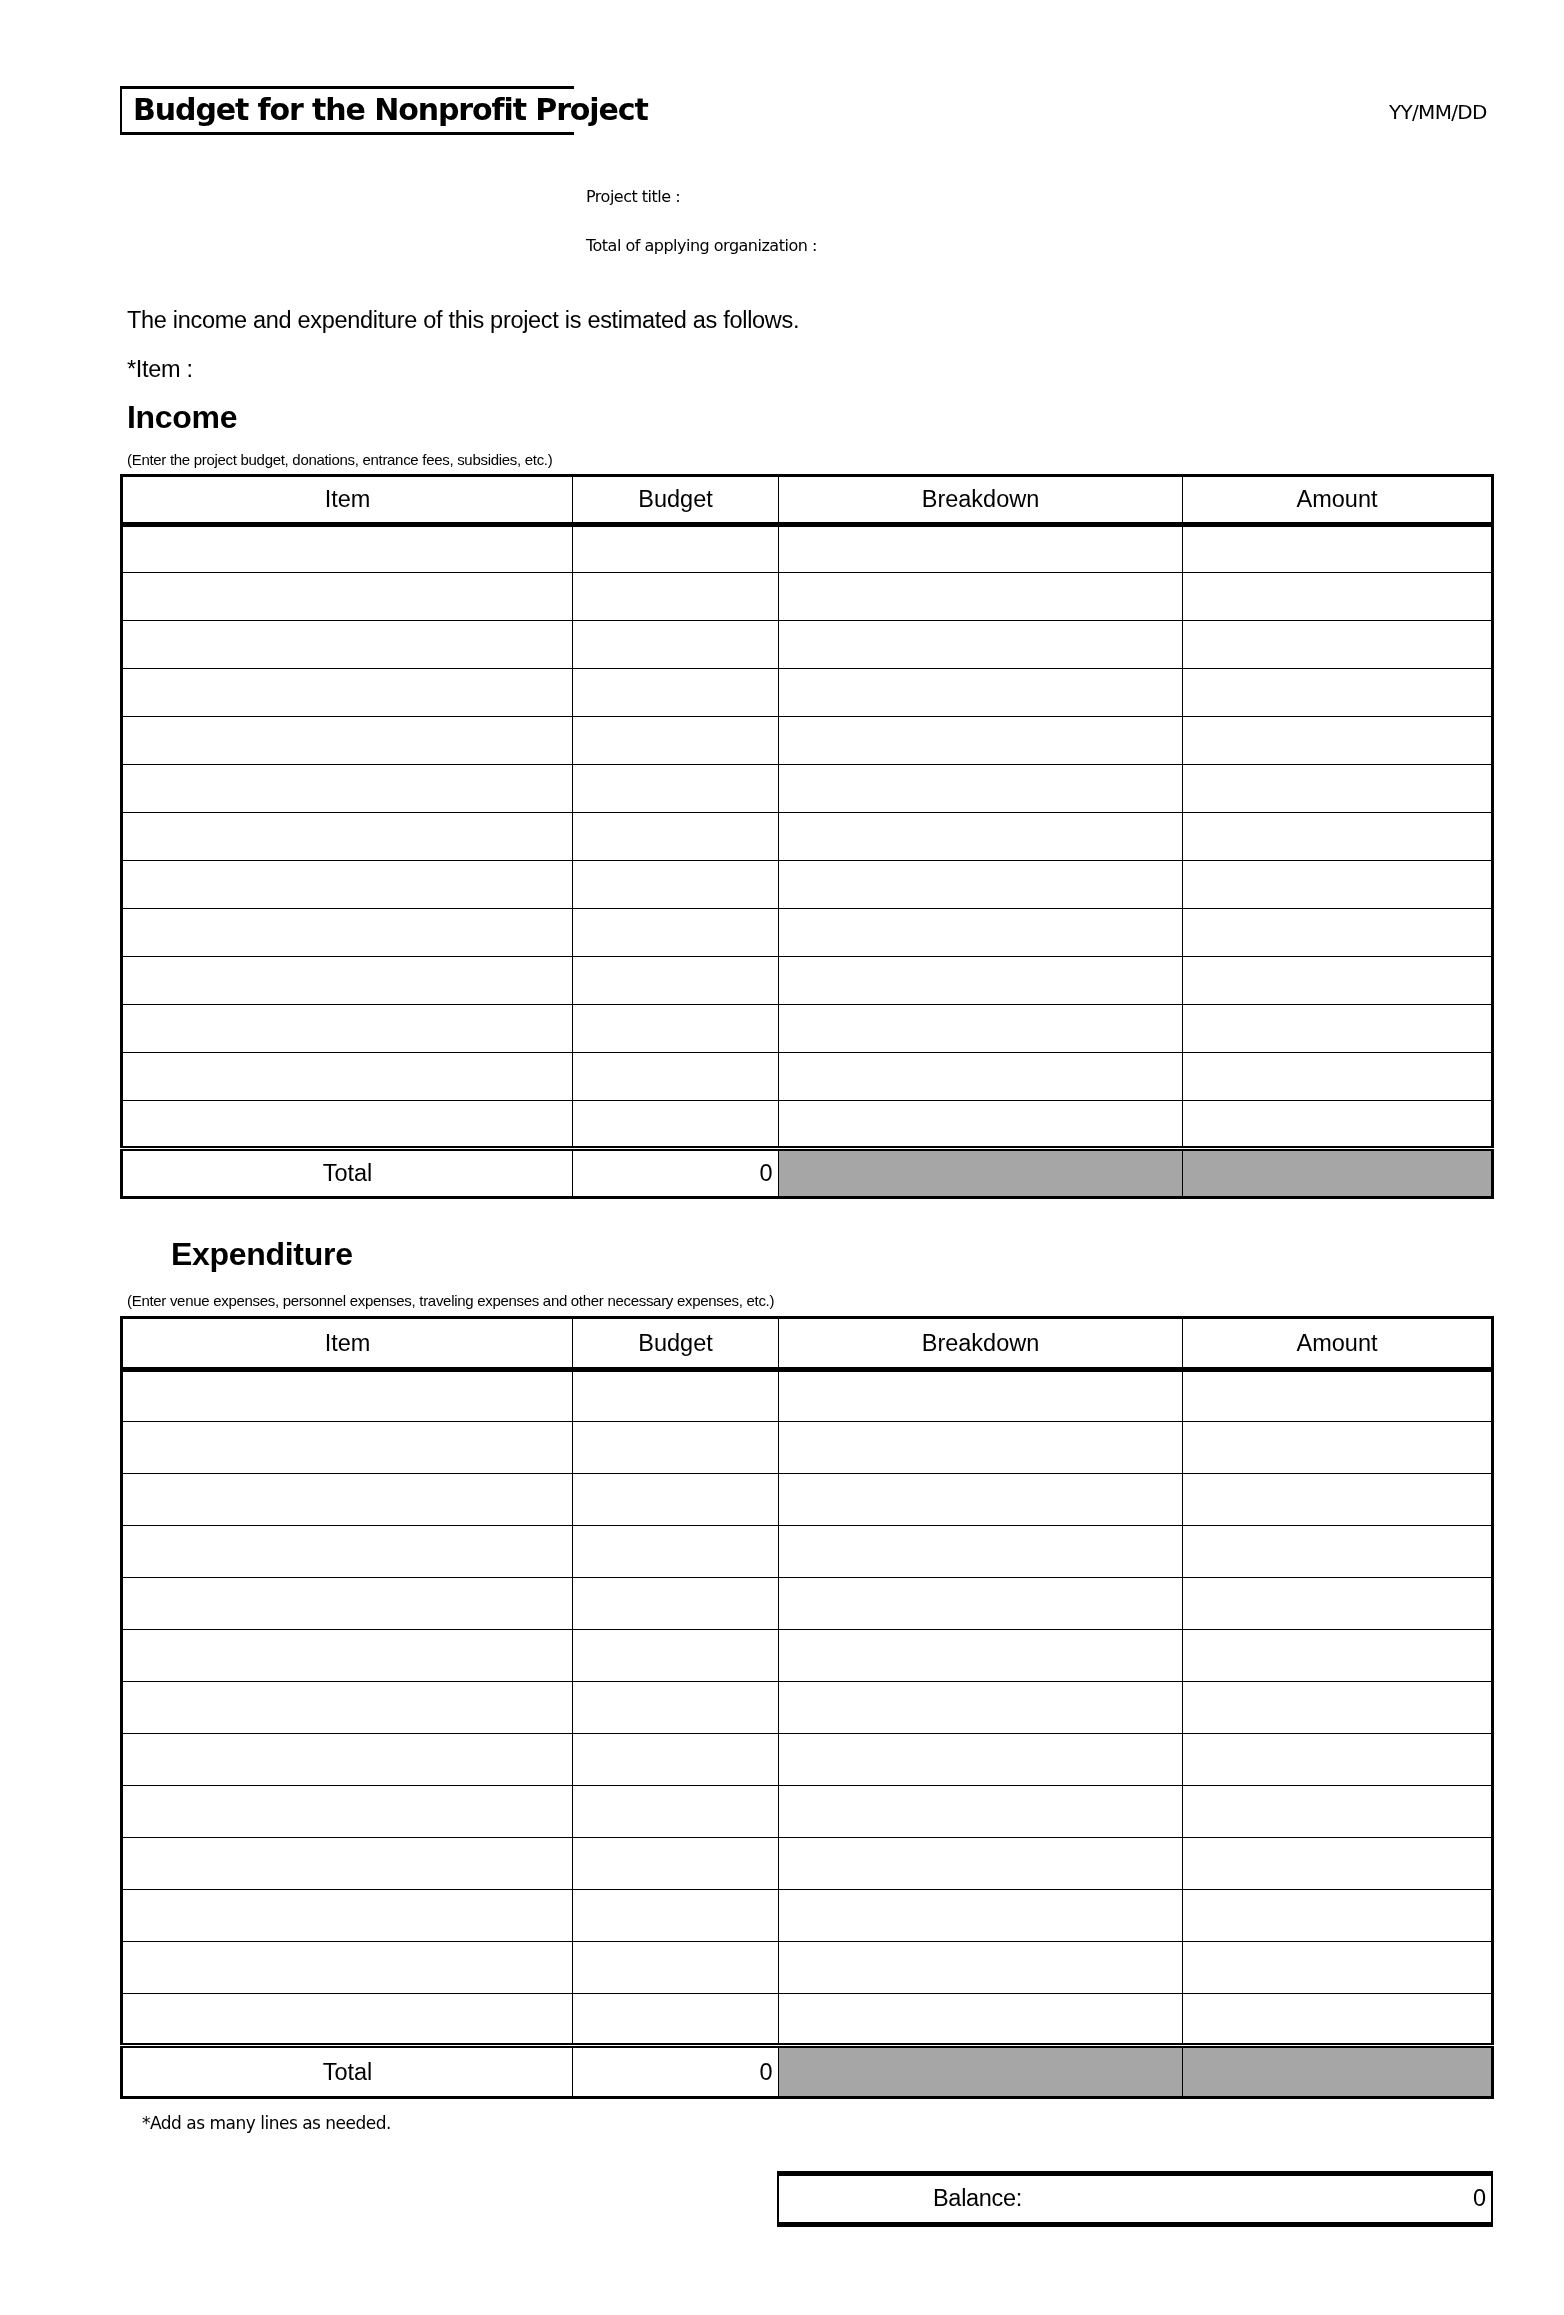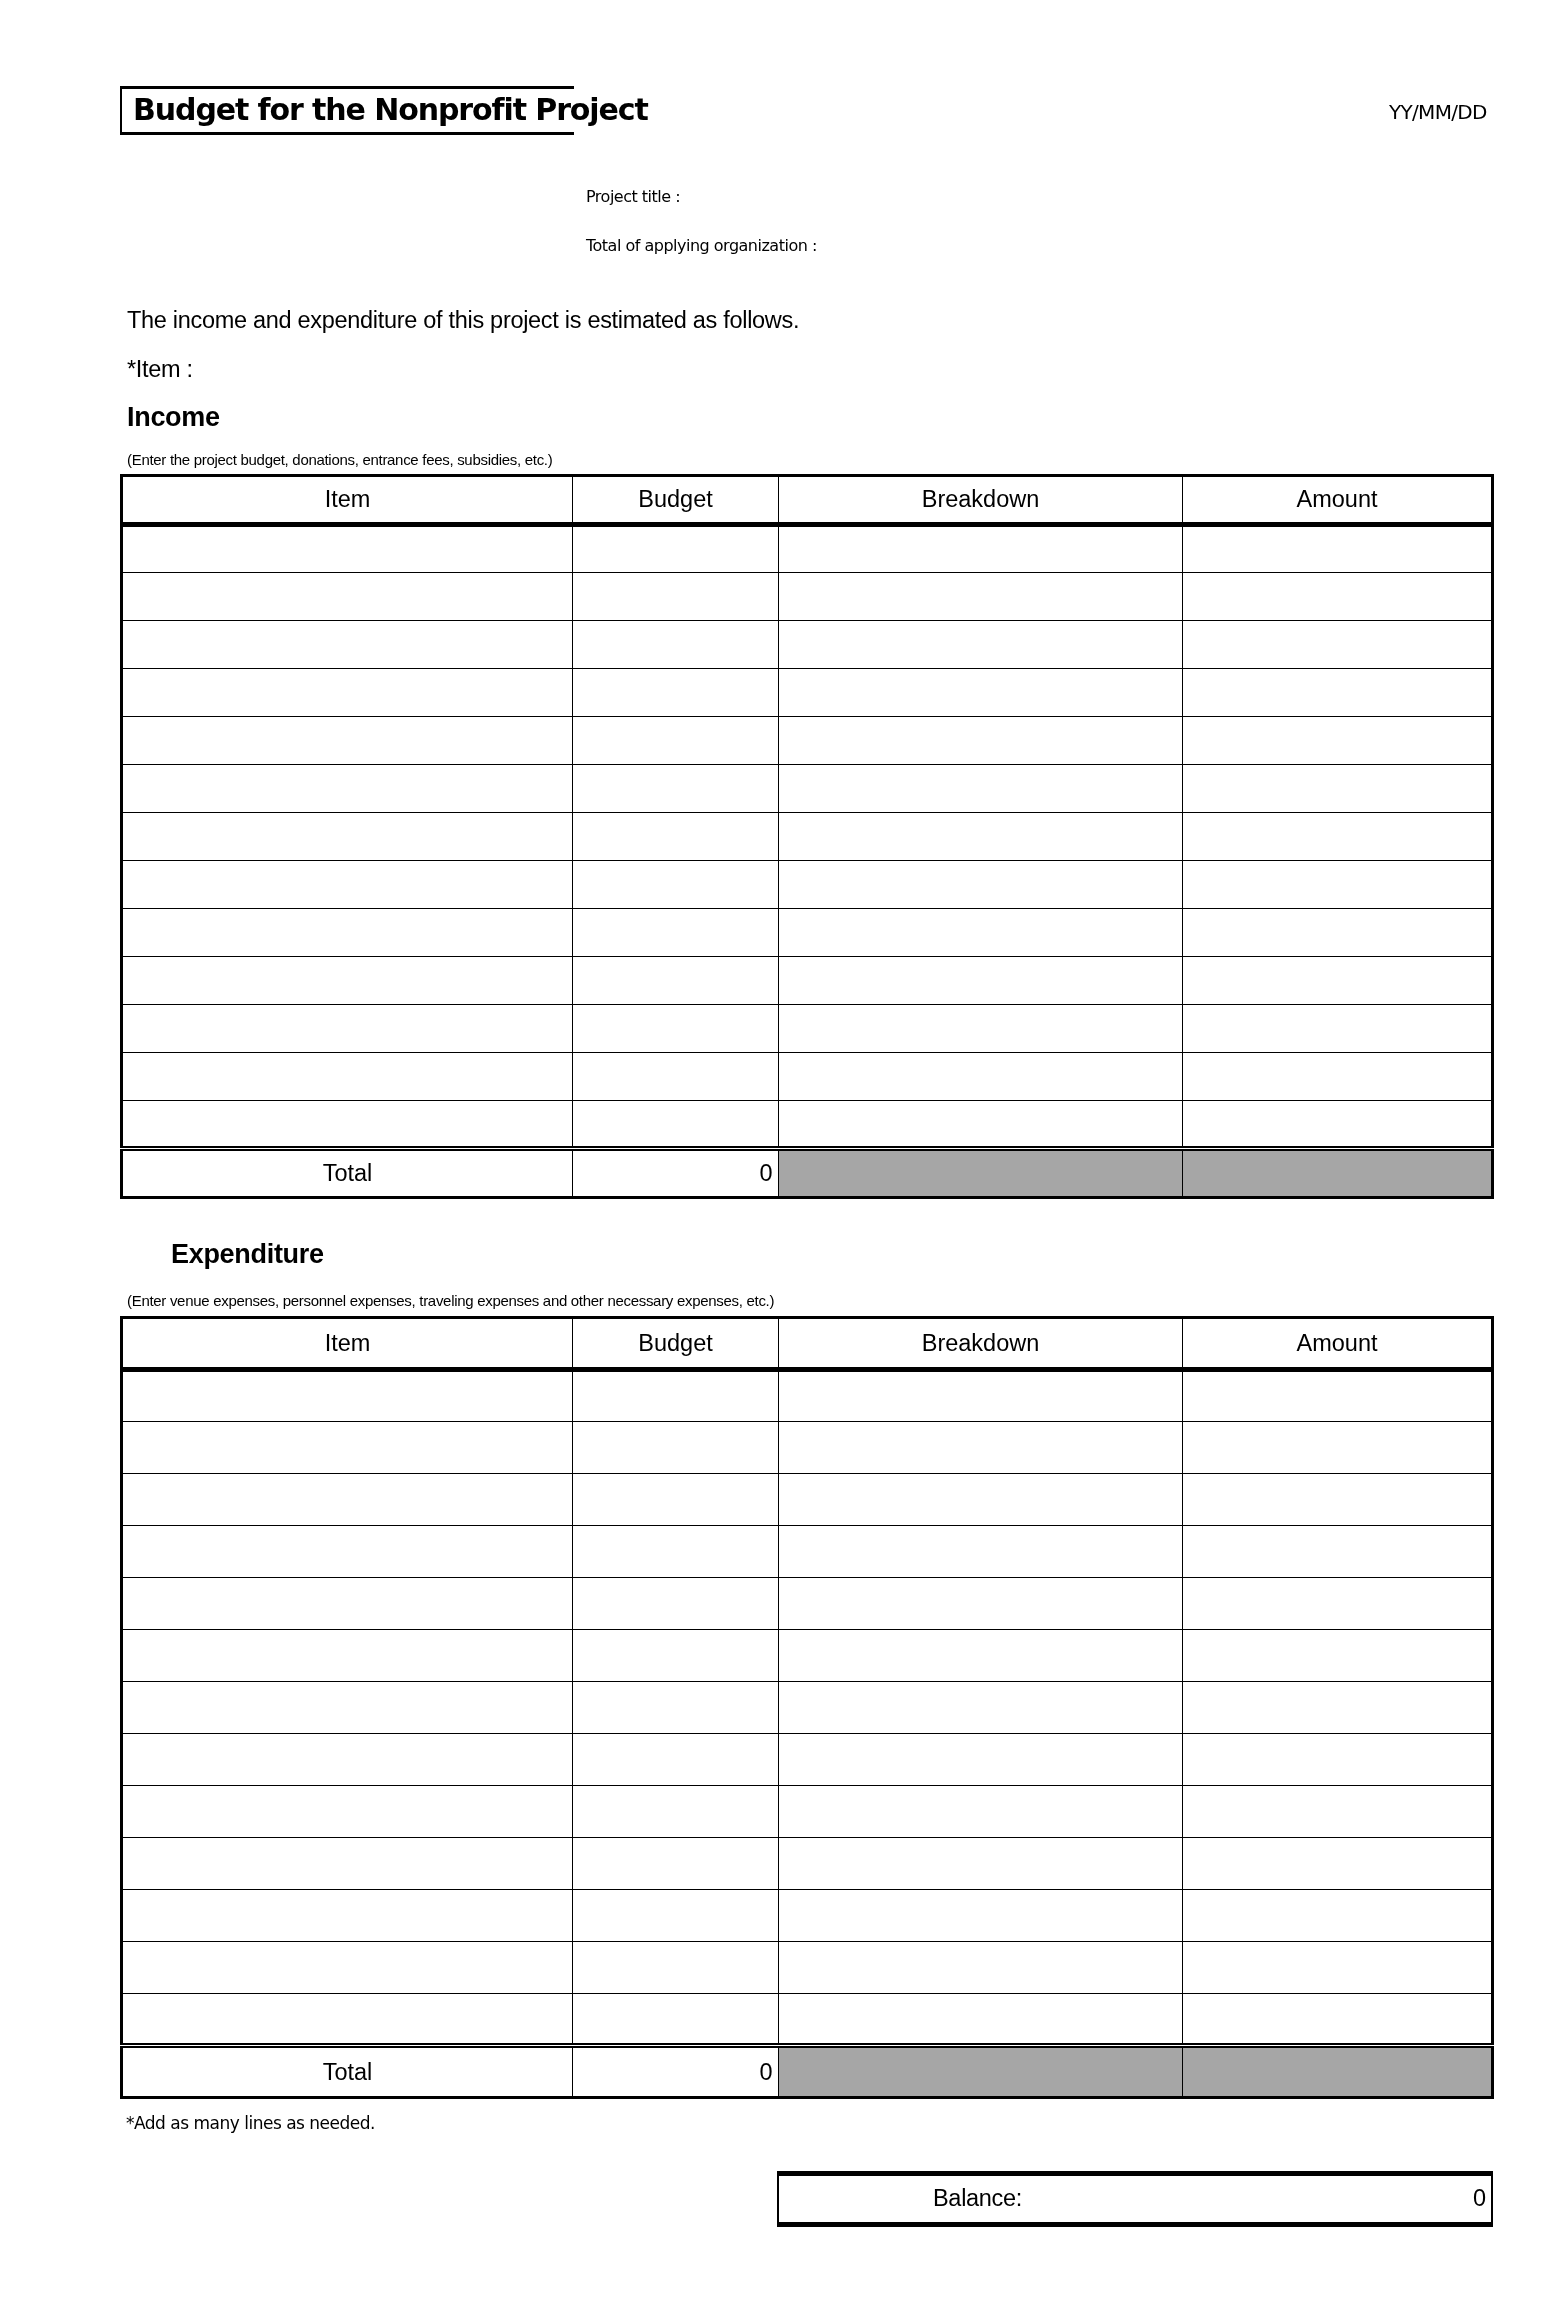--- a/index.html
+++ b/index.html
@@ -10,40 +10,40 @@
     border-top: 3.6px solid #000; border-bottom: 3.6px solid #000; border-left: 2.7px solid #000;
     box-sizing: border-box;
   }
   .title-text {
     left: 133px; top: 90px; font-family: "DejaVu Sans", sans-serif; font-weight: bold;
     font-size: 30px; letter-spacing: -1.1px; white-space: nowrap; line-height: 40px;
   }
   .date-text { left: 1389px; top: 99px; font-family: "DejaVu Sans", sans-serif; font-size: 20px; letter-spacing: -0.7px; line-height: 27px; }
   .meta-label { font-family: "DejaVu Sans", sans-serif; font-size: 16px; letter-spacing: -0.5px; line-height: 27px; white-space: nowrap; }
   .body-text { font-size: 23.5px; line-height: 29px; white-space: nowrap; letter-spacing: -0.3px; }
-  .section-head { font-size: 27px; font-weight: bold; line-height: 29px; letter-spacing: -0.3px; }
+  .section-head { font-size: 32px; font-weight: bold; line-height: 29px; letter-spacing: -0.3px; }
   .hint { font-size: 15px; line-height: 27px; white-space: nowrap; letter-spacing: -0.3px; }
 
   table.budget {
     position: absolute; left: 120px; width: 1372px;
     border-collapse: collapse; table-layout: fixed;
     border: 3.6px solid #000;
   }
   table.budget th, table.budget td {
     border-left: 1.8px solid #000; border-right: 1.8px solid #000;
     border-top: 1.8px solid #000; border-bottom: 1.8px solid #000;
     padding: 0; font-size: 23.5px; font-weight: normal; box-sizing: border-box;
   }
   table.budget thead th { border-bottom: 5.4px solid #000; text-align: center; }
   table.budget tr.total-row td { border-top: 5.4px double #000; border-bottom: 3.6px solid #000; }
   table.budget td.total-label { text-align: center; }
   table.budget td.total-value { text-align: right; padding-right: 5.4px; }
   table.budget td.shaded { background: #a6a6a6; }
 
-  .footnote { left: 126px; top: 2112px; font-family: "DejaVu Sans", sans-serif; font-size: 17px; letter-spacing: -0.5px; line-height: 23.5px; }
+  .footnote { left: 142px; top: 2112px; font-family: "DejaVu Sans", sans-serif; font-size: 17px; letter-spacing: -0.5px; line-height: 23.5px; }
   .balance-box {
     left: 777px; top: 2171px; width: 716px; height: 56px;
     border-top: 5.4px solid #000; border-bottom: 5.4px solid #000; border-left: 2.7px solid #000; border-right: 2.7px solid #000;
     box-sizing: border-box;
   }
   .balance-label { left: 933px; top: 2184px; font-size: 23.5px; line-height: 29px; letter-spacing: -0.3px; }
   .balance-value { right: 78px; top: 2184px; font-size: 23.5px; line-height: 29px; }
 </style>
 </head>
 <body>

